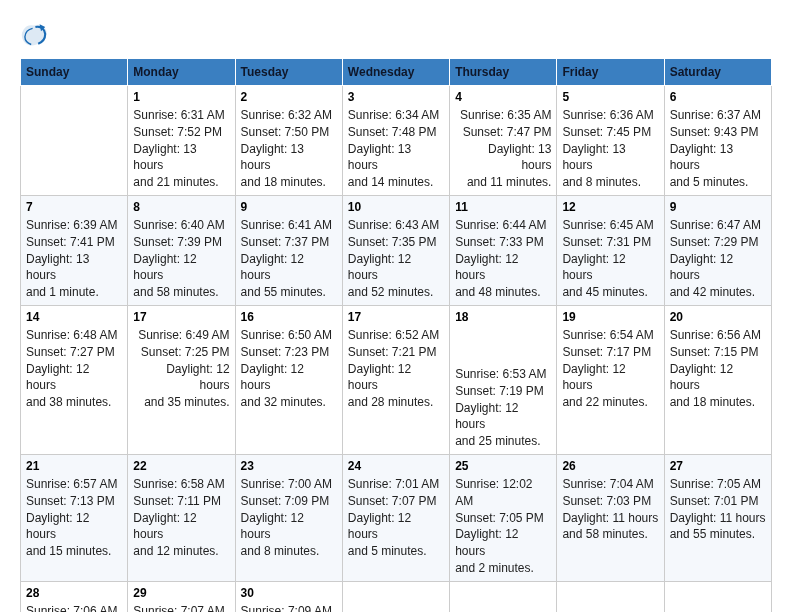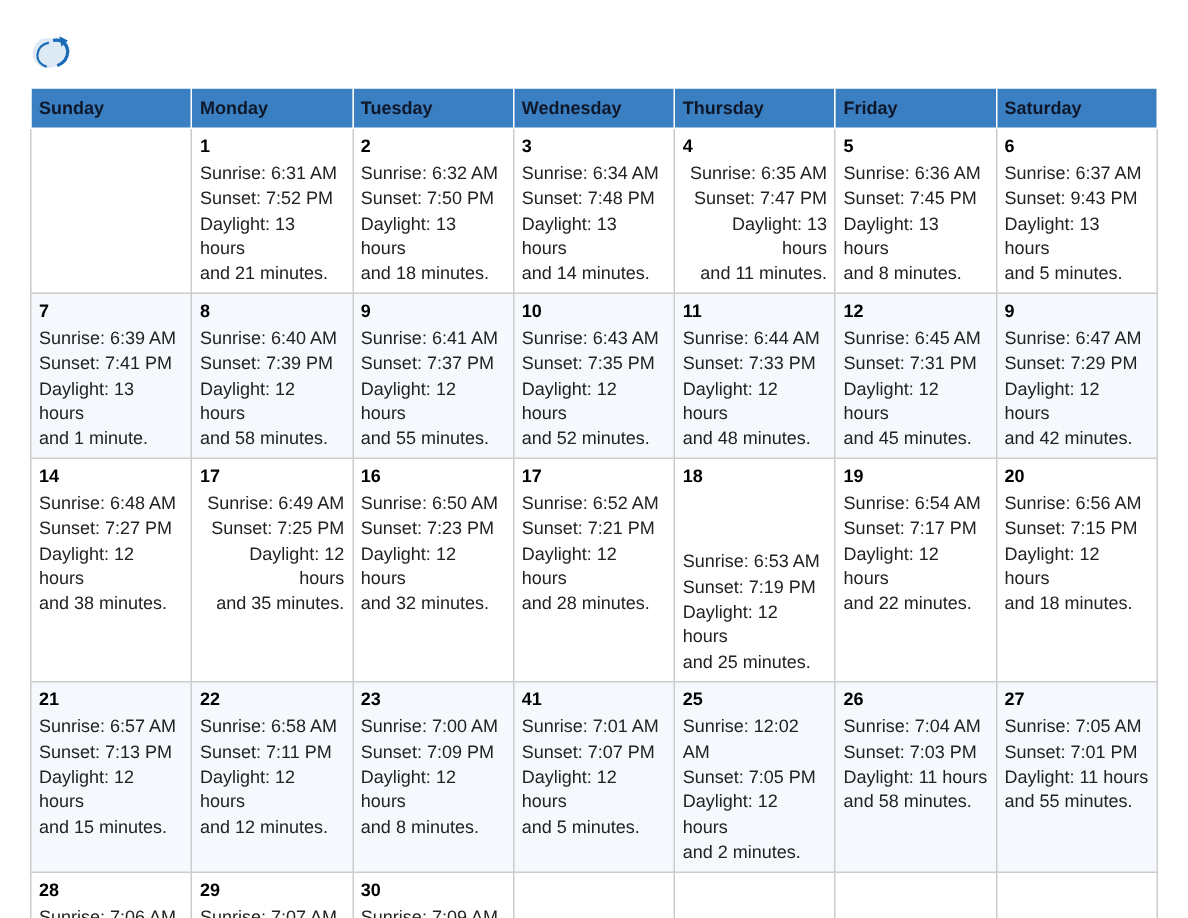--- a/index.html
+++ b/index.html
@@ -291,21 +291,21 @@
 and 12 minutes.</div>
         </td>
         <td>
           <span class="day-num">23</span>
           <div class="day-detail" style="white-space: pre-line;">Sunrise: 7:00 AM
 Sunset: 7:09 PM
 Daylight: 12 hours
 and 8 minutes.</div>
         </td>
         <td>
-          <span class="day-num">41</span>
+          <span class="day-num">24</span>
           <div class="day-detail" style="white-space: pre-line;">Sunrise: 7:01 AM
 Sunset: 7:07 PM
 Daylight: 12 hours
 and 5 minutes.</div>
         </td>
         <td>
           <span class="day-num">25</span>
           <div class="day-detail" style="white-space: pre-line;">Sunrise: 12:02 AM
 Sunset: 7:05 PM
 Daylight: 12 hours

